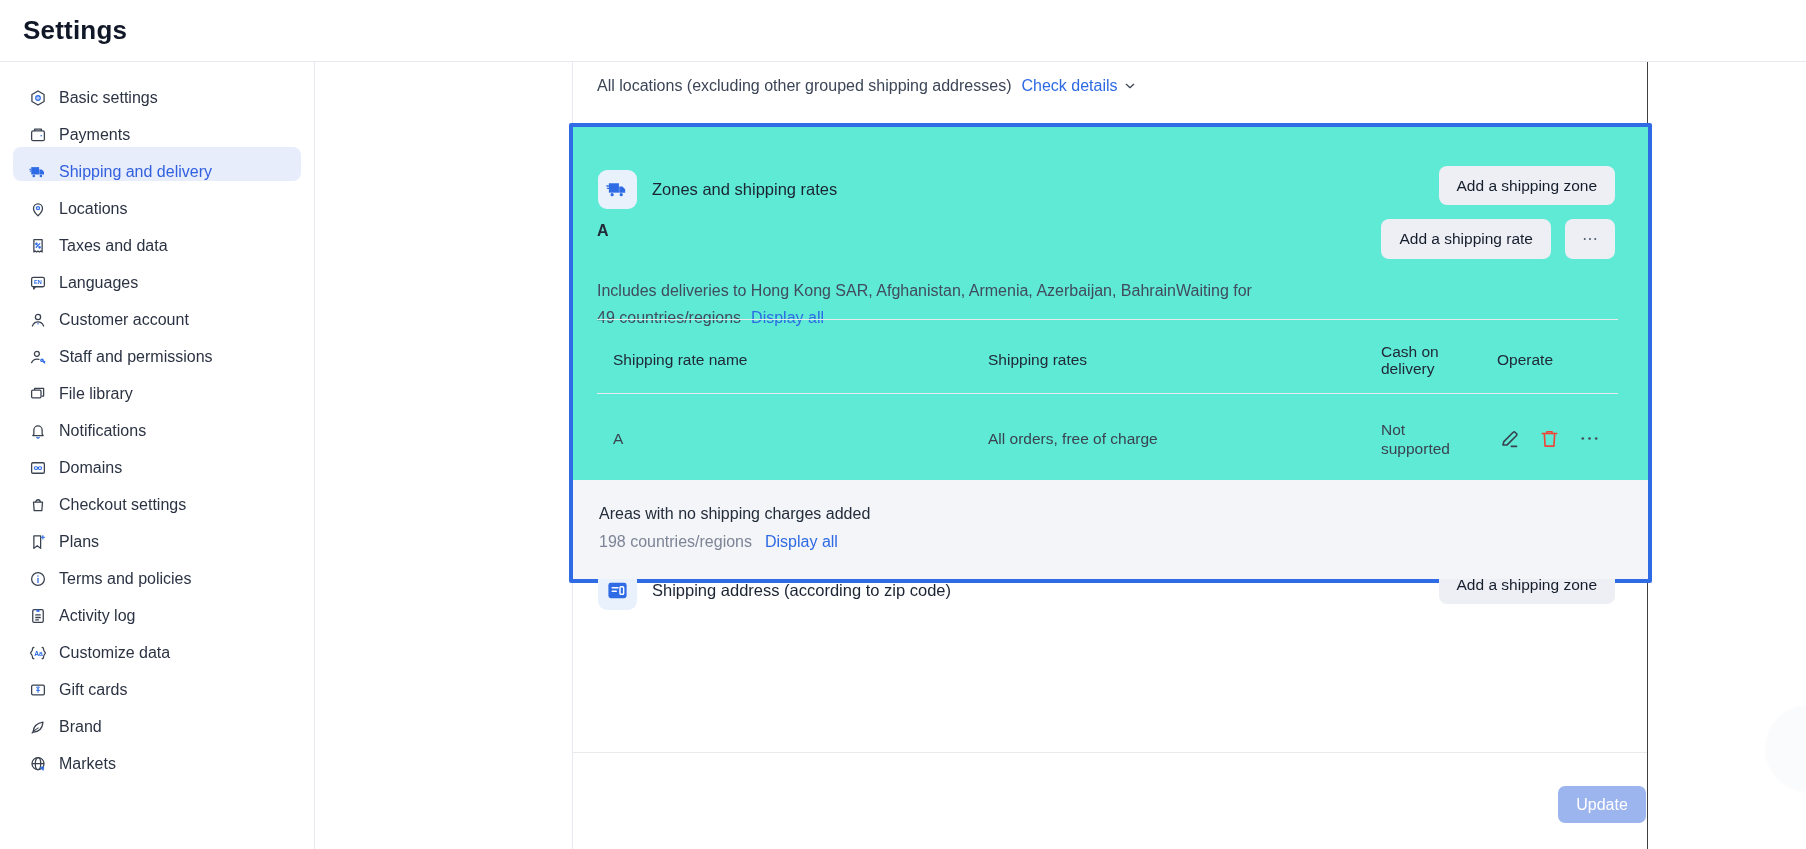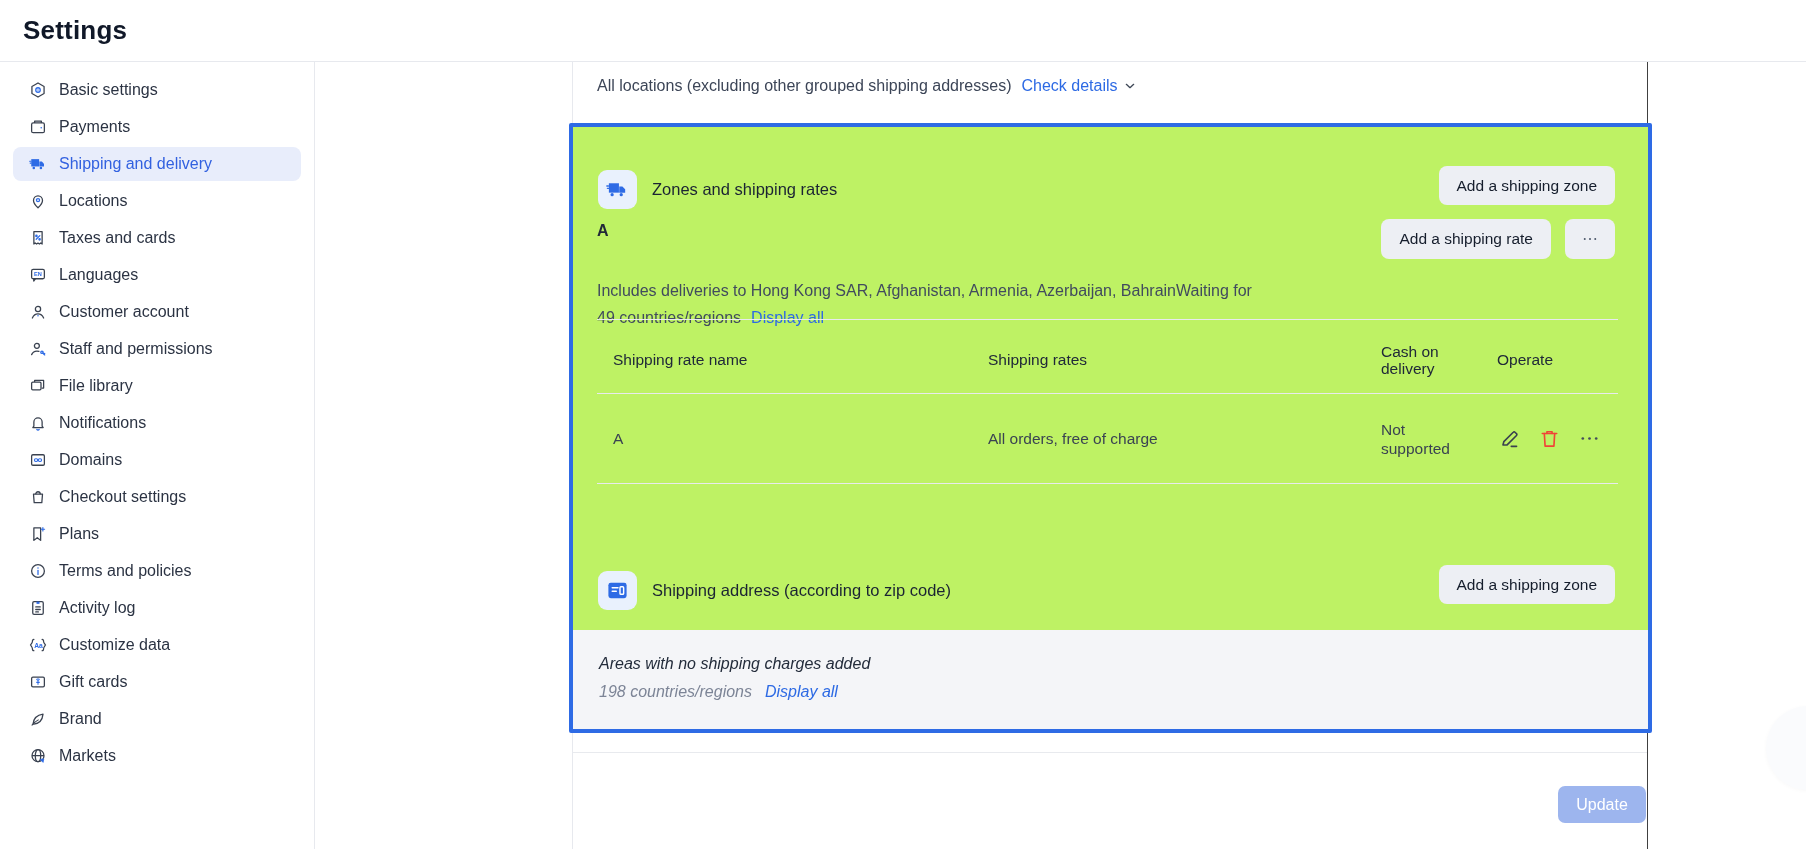--- a/index.html
+++ b/index.html
@@ -8,33 +8,33 @@
     font-family: "Liberation Sans", sans-serif;
     background:#ffffff; color:#1f2736; overflow:hidden; position:relative;
   }
   
   .header { height:62px; border-bottom:1px solid #e7e9ee; display:flex; align-items:center; padding-left:23px; background:#fff; }
   .header .title { font-size:26px; font-weight:700; color:#101828; letter-spacing:.2px; }
 
   
   .bodywrap { display:flex; height:787px; }
   .sidebar { width:315px; flex-shrink:0; border-right:1px solid #e7e9ee; padding-top:8px; }
-  .side-item { height:34px; margin:3px 13px; display:flex; align-items:center; padding-left:16px; gap:12px; border-radius:8px; font-size:16px; color:#2b3343; cursor:pointer; white-space:nowrap; }
+  .side-item { height:34px; margin:3px 13px; display:flex; align-items:flex-end; padding-left:16px; gap:12px; border-radius:8px; font-size:16px; color:#2b3343; cursor:pointer; white-space:nowrap; }
   .side-item.active { background:#e8edfb; color:#3261e0; }
   .sicon { width:18px; height:18px; display:flex; align-items:center; justify-content:center; flex-shrink:0; }
   .sicon svg { width:18px; height:18px; }
 
   .card { position:relative; margin-left:257px; width:1076px; height:787px; border-left:1px solid #e7e9ee; border-right:1px solid #404040; background:#fff; }
 
   .top-row { padding:15px 0 0 24px; font-size:16px; color:#3c4557; display:flex; align-items:center; }
   .top-row .link { color:#2d6ae4; margin-left:10px; cursor:pointer; }
   .chev { width:16px; height:16px; margin-left:4px; display:inline-flex; }
 
   
-  .selection { position:absolute; left:-4px; top:61px; width:1083px; height:610px; border:4px solid #2e6be5; border-radius:2px; background:#bef264; }
+  .selection { position:absolute; left:-4px; top:61px; width:1083px; height:460px; border:4px solid #2e6be5; border-radius:2px; background:#5eead4; }
 
   .sec-head { position:absolute; left:25px; display:flex; align-items:center; gap:15px; }
   .sec-head .iconbox { width:39px; height:39px; border-radius:9px; background:#e9f1fd; display:flex; align-items:center; justify-content:center; }
   .iconbox svg { width:23px; height:23px; }
   .sec-head .sec-title { font-size:16.5px; font-weight:500; color:#1b2433; }
 
   .btn { display:inline-flex; align-items:center; justify-content:center; background:#edeff4; border:none; border-radius:8px; font-family:inherit; font-size:15.5px; color:#151d2c; cursor:pointer; }
   .btn-zone1 { position:absolute; top:39px; right:33px; height:39px; padding:0 18px; }
   .rate-row { position:absolute; top:92px; right:33px; display:flex; gap:14px; }
   .btn-rate { height:40px; padding:0 18px; }
@@ -54,21 +54,21 @@
   .thead .wrapcell { display:inline-block; width:72px; line-height:17px; }
   .trow { top:267px; height:89px; font-size:15.5px; color:#3a4352; }
   .trow .wrapcell { display:inline-block; width:82px; line-height:19px; }
   .op-icons { display:flex; align-items:center; gap:16px; }
   .op-icons .oicon { width:24px; height:24px; display:flex; align-items:center; justify-content:center; cursor:pointer; }
   .op-icons svg { width:23px; height:23px; }
 
   .sec2 { top:444px; }
   .btn-zone2 { position:absolute; top:438px; right:33px; height:39px; padding:0 18px; }
 
-  .gray-foot { position:absolute; bottom:0; left:0; right:0; height:99px; background:#f4f5f8; padding:25px 16px 0 26px;font-style:italic; }
+  .gray-foot { position:absolute; bottom:0; left:0; right:0; height:99px; background:#f4f5f8; padding:25px 16px 0 26px; }
   .gf-title { font-size:16px; color:#232c3b; }
   .gf-line2 { margin-top:10px; font-size:16px; color:#7c8496; }
   .gf-line2 .link { color:#2d6ae4; margin-left:13px; cursor:pointer; }
 
   .bottom-div { position:absolute; top:690px; left:0; right:0; border-top:1px solid #e8eaee; }
   .update-btn { position:absolute; top:724px; right:1px; width:88px; height:37px; background:#9db5ee; color:#fff; border:none; border-radius:7px; font-family:inherit; font-size:16px; cursor:default; }
 
   .float-widget { position:absolute; left:1766px; top:706px; width:84px; height:84px; border-radius:50%; background:#fafbfd; box-shadow:0 1px 4px rgba(0,0,0,0.03); }
 </style>
 </head>
@@ -129,21 +129,21 @@
 
     <div class="side-item">
       <span class="sicon">
           <svg viewBox="0 0 24 24" fill="none" stroke="#3a4250" stroke-width="1.7" stroke-linejoin="round">
             <path d="M6.5 3.5h11V20l-1.8-1.3-1.8 1.3-1.9-1.3-1.9 1.3-1.8-1.3L6.5 20z"></path>
             <path d="M9.6 13.6l4.8-4.8" stroke="#2e6be5" stroke-linecap="round"></path>
             <circle cx="9.9" cy="9.2" r="0.9" stroke="#2e6be5"></circle>
             <circle cx="14.1" cy="13.8" r="0.9" stroke="#2e6be5"></circle>
           </svg>
         </span>
-      <span class="slabel">Taxes and cards</span>
+      <span class="slabel">Taxes and data</span>
     </div>
 
     <div class="side-item">
       <span class="sicon">
           <svg viewBox="0 0 24 24" fill="none" stroke="#3a4250" stroke-width="1.7" stroke-linejoin="round">
             <rect x="3.5" y="4.5" width="17" height="12.5" rx="2"></rect>
             <path d="M8.5 17l-2.2 3v-3"></path>
             <text x="6.6" y="13.6" font-size="7.5" font-weight="700" fill="#2e6be5" stroke="none" font-family="Liberation Sans, sans-serif">EN</text>
           </svg>
         </span>

